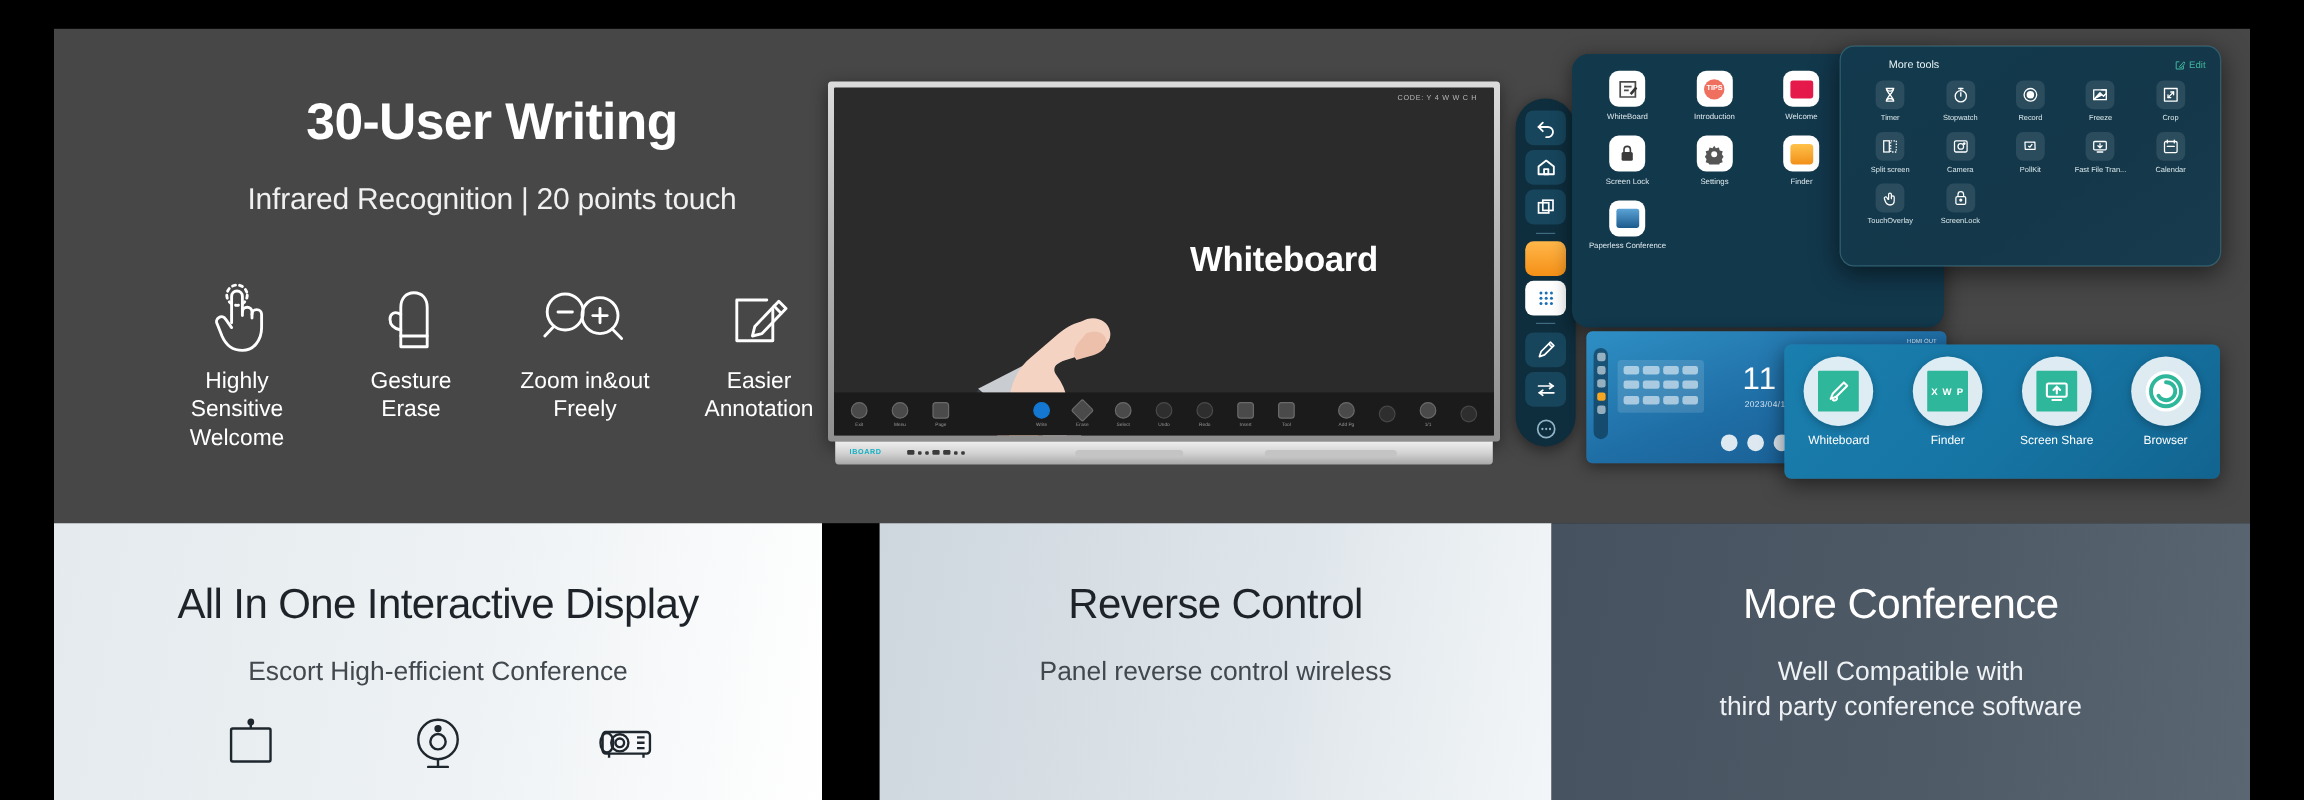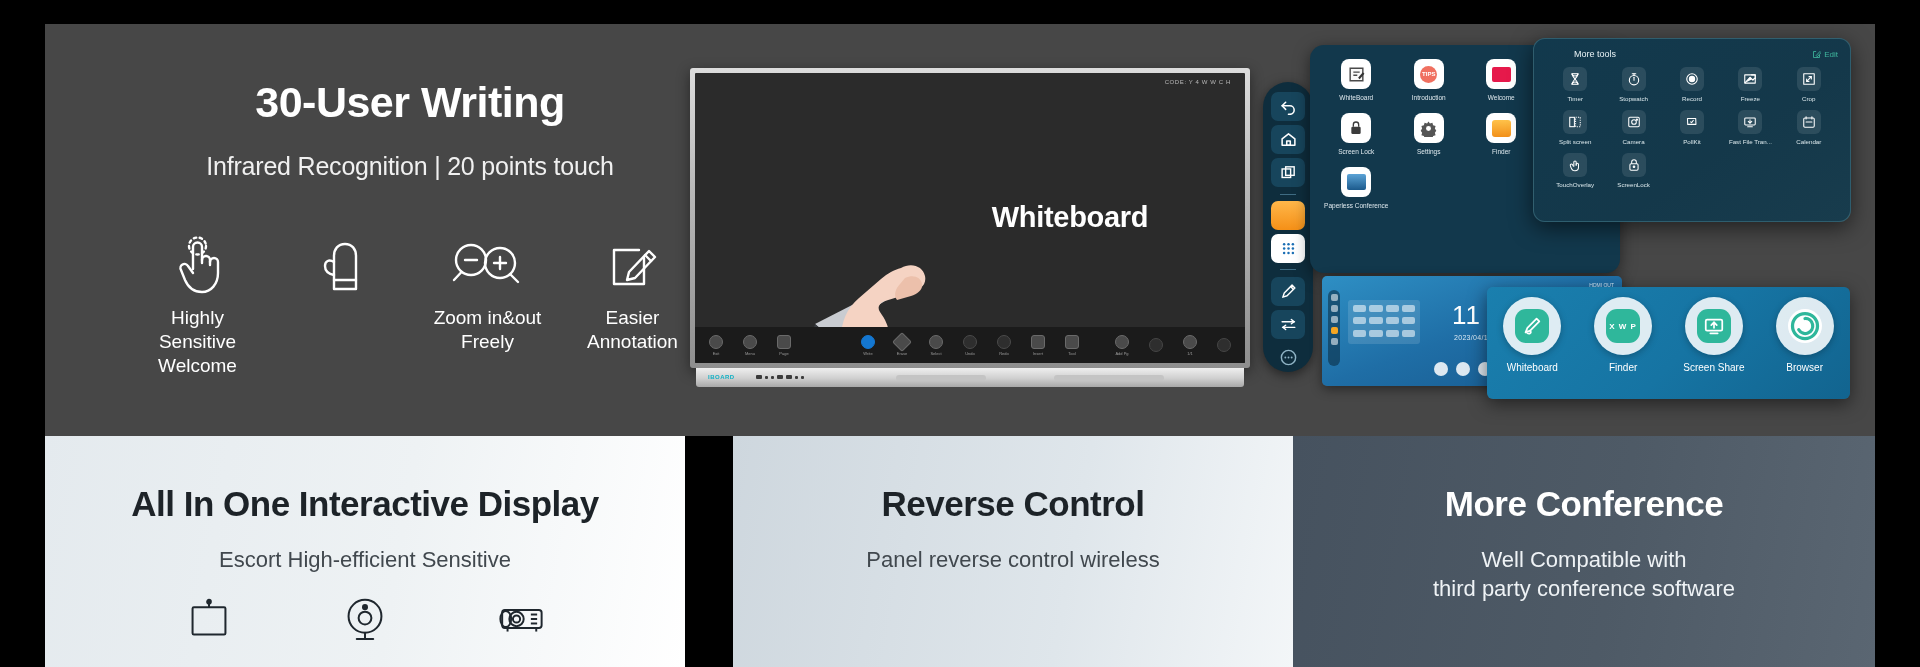--- a/index.html
+++ b/index.html
@@ -185,35 +185,35 @@
   }
   .circ-row { display:flex; justify-content:space-around; align-items:flex-start; }
   .circ-cell { text-align:center; width:80px; }
   .circ-out {
     width:58px; height:58px; border-radius:50%; margin:0 auto;
     background:rgba(255,255,255,0.86);
     display:flex; align-items:center; justify-content:center;
     box-shadow:0 2px 7px rgba(0,0,0,0.25);
   }
   .circ-in {
-    width:34px; height:34px; border-radius:11px;
+    width:34px; height:34px; border-radius:1px;
     background:#2fb79b; display:flex; align-items:center; justify-content:center;
   }
   .circ-in.round { border-radius:50%; background:#fff; }
   .circ-lbl { margin-top:7px; font-size:10px; color:#fff; }
 
   
   .bottom { position:absolute; left:0; top:436px; width:1920px; height:231px; display:flex; }
   .bp { position:relative; height:100%; overflow:hidden; }
   .bp-1 { width:640px; margin-left:45px; background:linear-gradient(100deg,#e4eaee 0%,#eef2f4 55%,#ffffff 100%); }
   .bp-2 { width:560px; background:linear-gradient(100deg,#ced7de 0%,#dfe6eb 60%,#f3f6f8 100%);margin-left:48px; }
   .bp-3 { flex:1; margin-right:45px; background:linear-gradient(100deg,#46525f 0%,#4e5a66 55%,#5a6672 100%); }
 
   .bp-inner { padding-top:48px; text-align:center; }
-  .bp-title { font-size:35px; font-weight:bold; color:#1d2328; letter-spacing:-0.5px; }
+  .bp-title { font-size:35px; font-weight:normal; color:#1d2328; letter-spacing:-0.5px; }
   .bp-title.light { color:#fff; }
   .bp-sub { margin-top:21px; font-size:22px; color:#41484e; line-height:1.32; font-weight:400; }
   .bp-sub.light { color:#eef2f5; }
 
   .bp-icons { margin-top:22px; display:flex; justify-content:center; gap:100px; }
   .bp-ic { width:56px; height:46px; display:flex; align-items:center; justify-content:center; }
 
   svg { display:block; }
 </style>
 </head>
@@ -245,20 +245,24 @@
         </div>
       </div>
 
       <div class="feature">
         <div class="ficon">
           <svg width="46" height="58" viewBox="0 0 46 58" fill="none" stroke="#ffffff" stroke-width="2.4" stroke-linecap="round" stroke-linejoin="round">
             <path d="M14 53 V20 c0 -7 4 -12 11 -12 7 0 11 5 11 12 v33 z"></path>
             <path d="M14 26 c-5 -3 -9 -1 -9 4 0 5 4 8 9 9"></path>
             <line x1="14" y1="44" x2="36" y2="44"></line>
           </svg>
+        </div>
+        <div class="flabel">
+          <span>Gesture</span><br>
+          <span>Erase</span>
         </div>
       </div>
 
       <div class="feature">
         <div class="ficon">
           <svg width="72" height="52" viewBox="0 0 72 52" fill="none" stroke="#ffffff" stroke-width="2.4" stroke-linecap="round">
             <circle cx="19" cy="21" r="15"></circle>
             <line x1="9.5" y1="33" x2="2" y2="41"></line>
             <line x1="13" y1="21" x2="25" y2="21"></line>
             <circle cx="48" cy="24" r="15"></circle>
@@ -773,21 +777,21 @@
       </div>
     </div>
 
   </div>
 
   <div class="bottom">
 
     <div class="bp bp-1">
       <div class="bp-inner">
         <div class="bp-title">All In One Interactive Display</div>
-        <div class="bp-sub">Escort High-efficient Sensitive</div>
+        <div class="bp-sub">Escort High-efficient Conference</div>
         <div class="bp-icons">
           <div class="bp-ic">
             <svg width="44" height="42" viewBox="0 0 48 46" fill="none" stroke="#1f272e" stroke-width="2.2" stroke-linejoin="round">
               <rect x="6" y="10" width="36" height="30" rx="1.5"></rect>
               <line x1="24" y1="10" x2="24" y2="5"></line>
               <circle cx="24" cy="4" r="2" fill="#1f272e"></circle>
             </svg>
           </div>
           <div class="bp-ic">
             <svg width="42" height="44" viewBox="0 0 46 48" fill="none" stroke="#1f272e" stroke-width="2.2" stroke-linecap="round">

